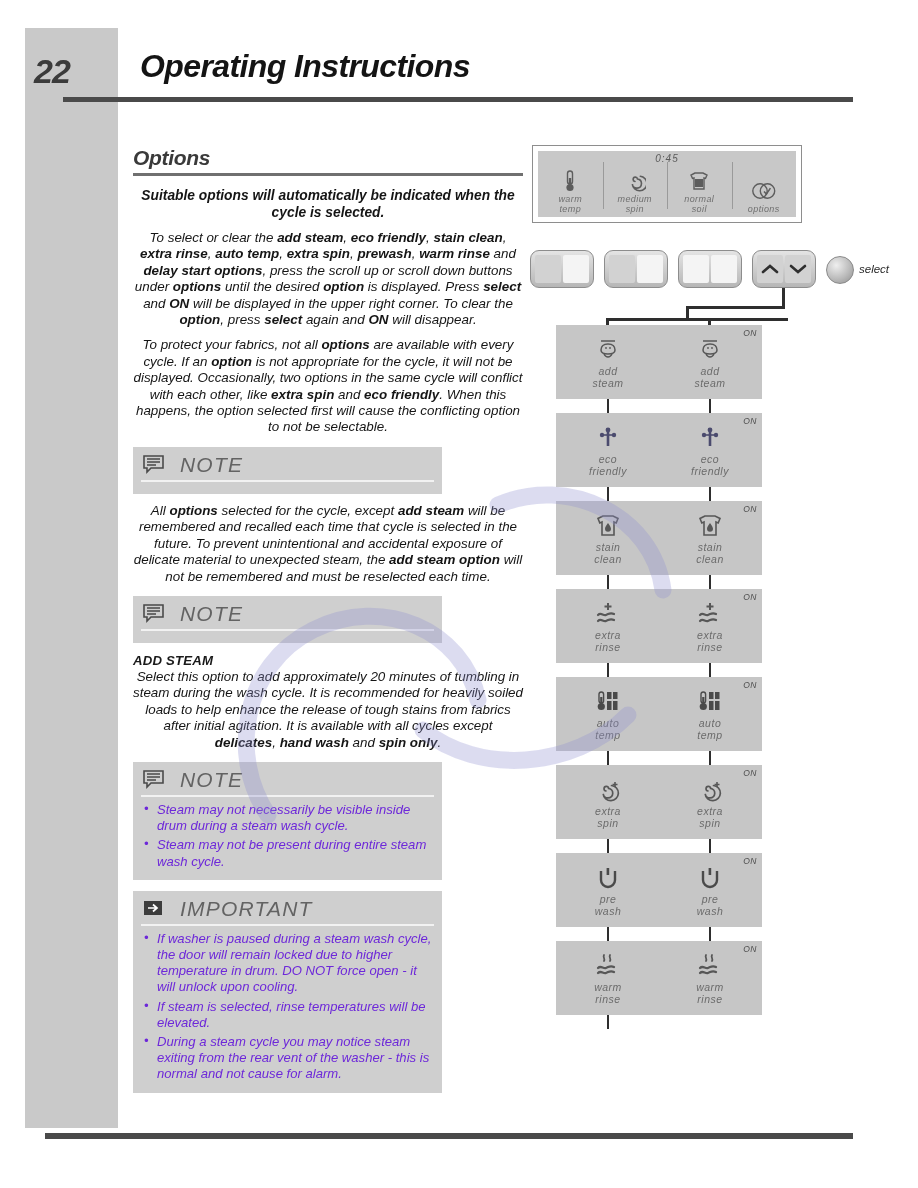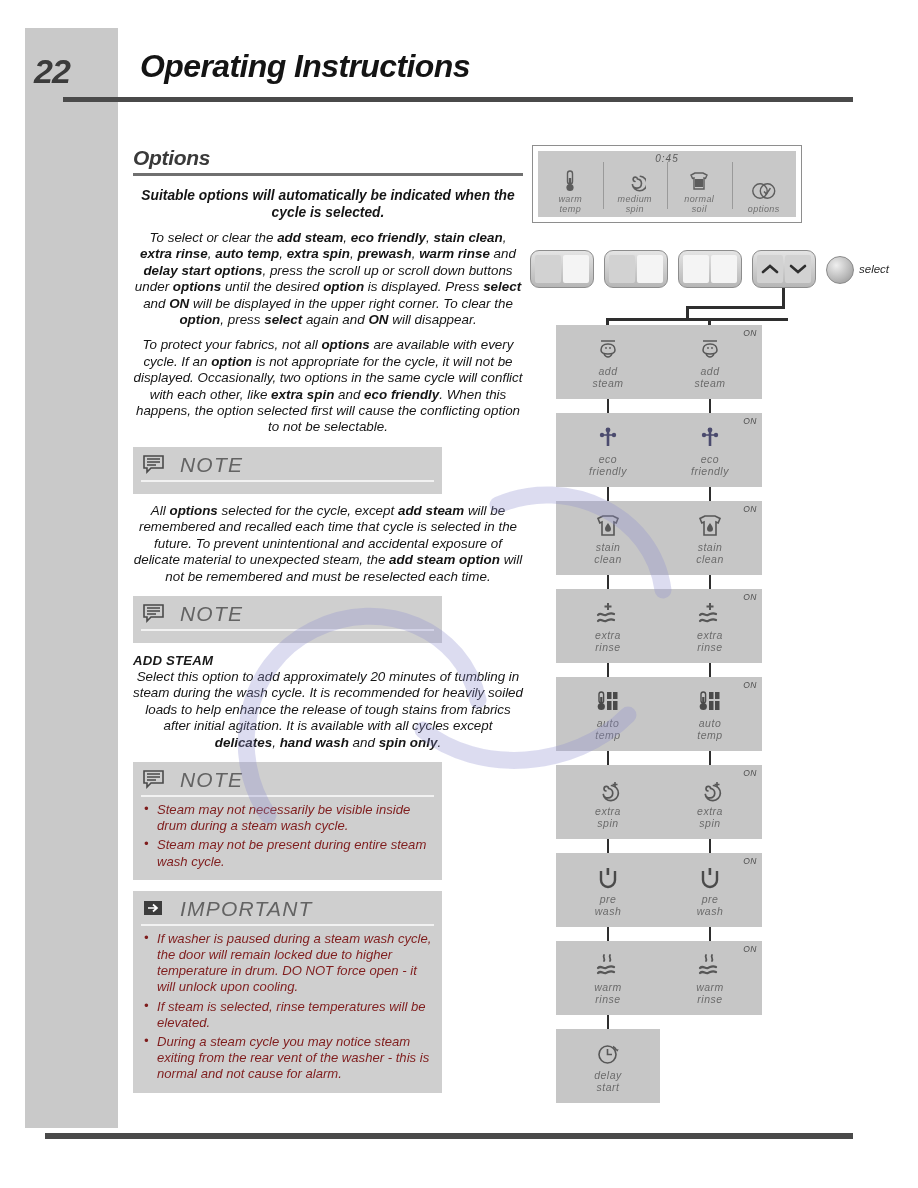--- a/index.html
+++ b/index.html
@@ -69,21 +69,21 @@
   }
   .callout-head .word{
     font-size:21px;color:#636363;letter-spacing:1.2px;font-weight:normal;
   }
   .callout-rule{height:2px;background:#f2f2f2;margin:1px 8px 5px 8px;}
   .callout-body{
     font-size:13.1px;line-height:16.2px;color:#1b1b1b;padding:0 10px 0 10px;
   }
   ul.callout-list{margin:0;padding:0 10px 0 24px;list-style:none;}
   ul.callout-list li{
-    font-size:13.1px;line-height:16.2px;color:#7f1d1d;
+    font-size:13.1px;line-height:16.2px;color:#6d28d9;
     position:relative;margin-bottom:3px;
   }
   ul.callout-list li:before{
     content:"\2022";position:absolute;left:-13px;top:-1px;font-size:13px;
   }
   
   .diagram{position:absolute;left:528px;top:145px;width:360px;height:980px;}
   .lcd-frame{
     position:absolute;left:4px;top:0;width:270px;height:78px;
     border:1.5px solid #8e8e8e;background:#ffffff;
@@ -435,32 +435,20 @@
               <svg width="30" height="28" viewBox="0 0 30 28">
                 <path d="M11 3c-1.5 2.5 1.5 3.5 0 6M17 3c-1.5 2.5 1.5 3.5 0 6" fill="none" stroke="#575757" stroke-width="1.8" stroke-linecap="round"></path>
                 <path d="M5 16c3-3 5 1 8 0s4-3 8-1" fill="none" stroke="#575757" stroke-width="2.3" stroke-linecap="round"></path>
                 <path d="M5 21c3-3 5 1 8 0s4-3 8-1" fill="none" stroke="#575757" stroke-width="2.3" stroke-linecap="round"></path>
               </svg>
             </span>
             <span class="lbl">warm</span>
             <span class="lbl">rinse</span>
           </div>
           <div class="link" style="position: relative; left: 0px; margin: -14px auto 0px; width: 2.5px; height: 14px;"></div>
-          <div class="opt-cell">
-            <span class="ico">
-              <svg width="28" height="28" viewBox="0 0 28 28">
-                <circle cx="13.5" cy="14.5" r="8.5" fill="none" stroke="#575757" stroke-width="1.6"></circle>
-                <path d="M13.5 9v5.5h4.5" fill="none" stroke="#575757" stroke-width="1.6"></path>
-                <path d="M19 6.5c1.8 1 3 2.4 3.6 4" fill="none" stroke="#575757" stroke-width="1.6"></path>
-                <path d="M23.4 11.8l-1.2-2.2 2.4-.3z" fill="#575757"></path>
-              </svg>
-            </span>
-            <span class="lbl">delay</span>
-            <span class="lbl">start</span>
-          </div>
         </div>
       <div class="opt-col right">
           <div class="opt-cell">
             <span class="on-tag">ON</span>
             <span class="ico">
               <svg width="30" height="26" viewBox="0 0 30 26">
                 <path d="M8 4h14" stroke="#575757" stroke-width="1.5" fill="none"></path>
                 <path d="M15 7c-5 0-7 3-7 6 0 3 3 4 7 4s7-1 7-4c0-3-2-6-7-6z" fill="none" stroke="#575757" stroke-width="1.5"></path>
                 <path d="M11 17c1 2 2 3 4 3s3-1 4-3" fill="none" stroke="#575757" stroke-width="1.5"></path>
                 <circle cx="13" cy="11" r=".9" fill="#575757"></circle>

